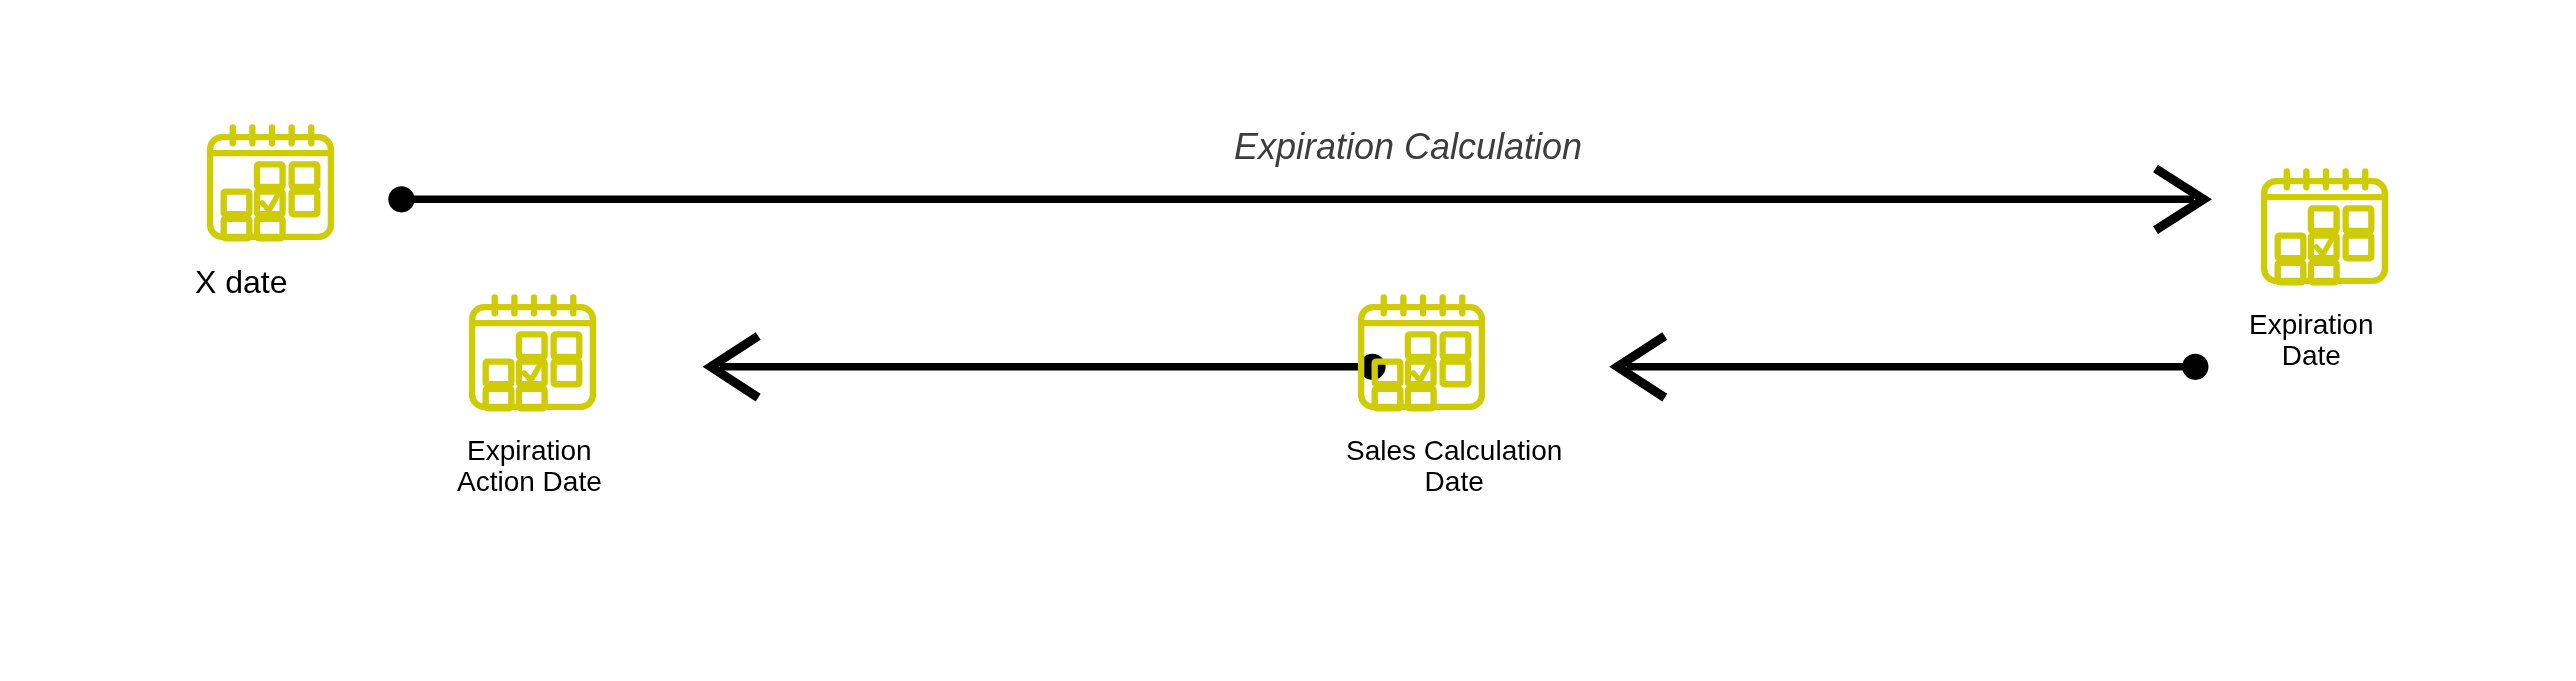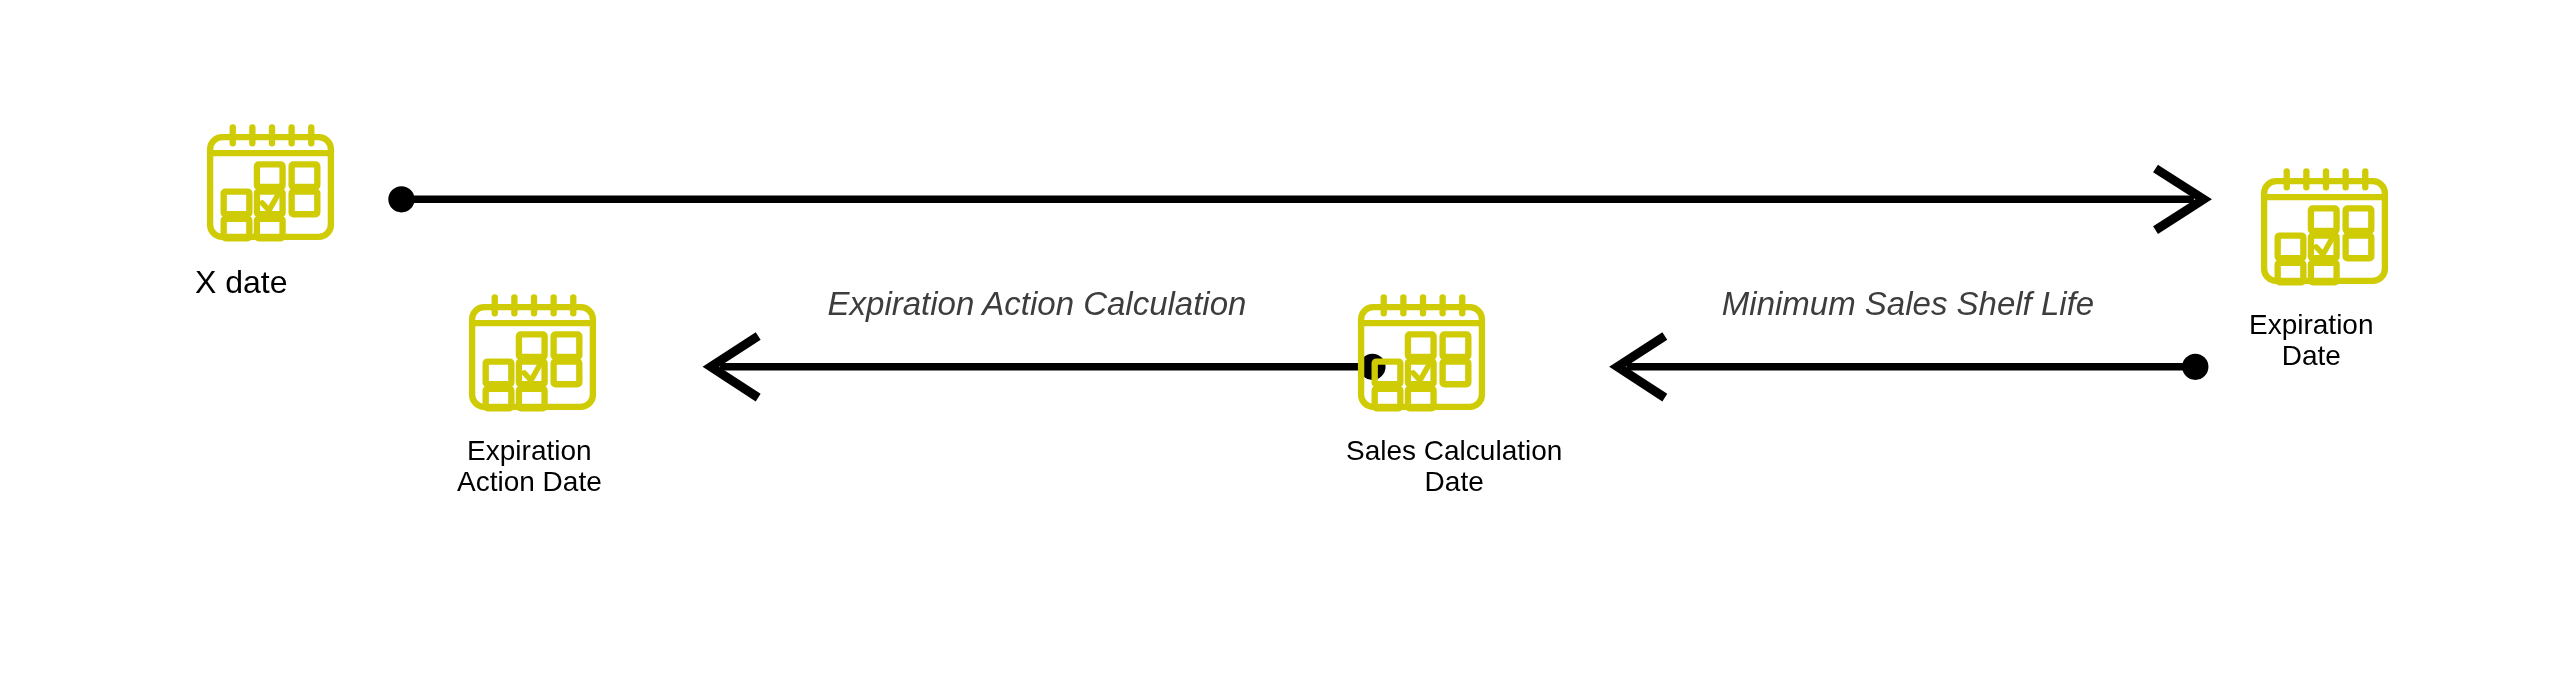--- a/index.html
+++ b/index.html
@@ -76,24 +76,23 @@
     </g>
 
      Sales Exp Date --&gt;
     <g>
       <line x1="3172" y1="530" x2="2350" y2="530" stroke="#000000" stroke-width="11"></line>
       <circle cx="3172" cy="530" r="19" fill="#000000"></circle>
       <polyline points="2400,489 2337,530 2400,571" fill="none" stroke="#000000" stroke-width="13" stroke-linecap="square" stroke-linejoin="miter"></polyline>
     </g>
   </svg>
 
+  <div class="edge-label" style="left:1408px; top:126px; font-size:36px;">Expiration Calculation</div>
 
-  <div class="edge-label" style="left:1037px; top:285px; font-size:33px;">Expiration Action Calculation</div>
 
-  <div class="edge-label" style="left:1908px; top:285px; font-size:33px;">Minimum Sales Shelf Life</div>
 
   <div class="node" style="left:195px; top:107px; width:151px;">
     <svg class="cal-icon" width="151" height="151" viewBox="0 0 100 100" xmlns="http://www.w3.org/2000/svg">
       <g fill="none" stroke="#cfcc06" stroke-width="4.2" stroke-linecap="round" stroke-linejoin="round">
         <path d="M18 20 h64 a8 8 0 0 1 8 8 v50 a8 8 0 0 1 -8 8 h-64 a8 8 0 0 1 -8 -8 v-50 a8 8 0 0 1 8 -8 z"></path>
         <line x1="10" y1="30.5" x2="90" y2="30.5"></line>
         <line x1="25" y1="13.5" x2="25" y2="24"></line>
         <line x1="38" y1="13.5" x2="38" y2="24"></line>
         <line x1="51" y1="13.5" x2="51" y2="24"></line>
         <line x1="64" y1="13.5" x2="64" y2="24"></line>

